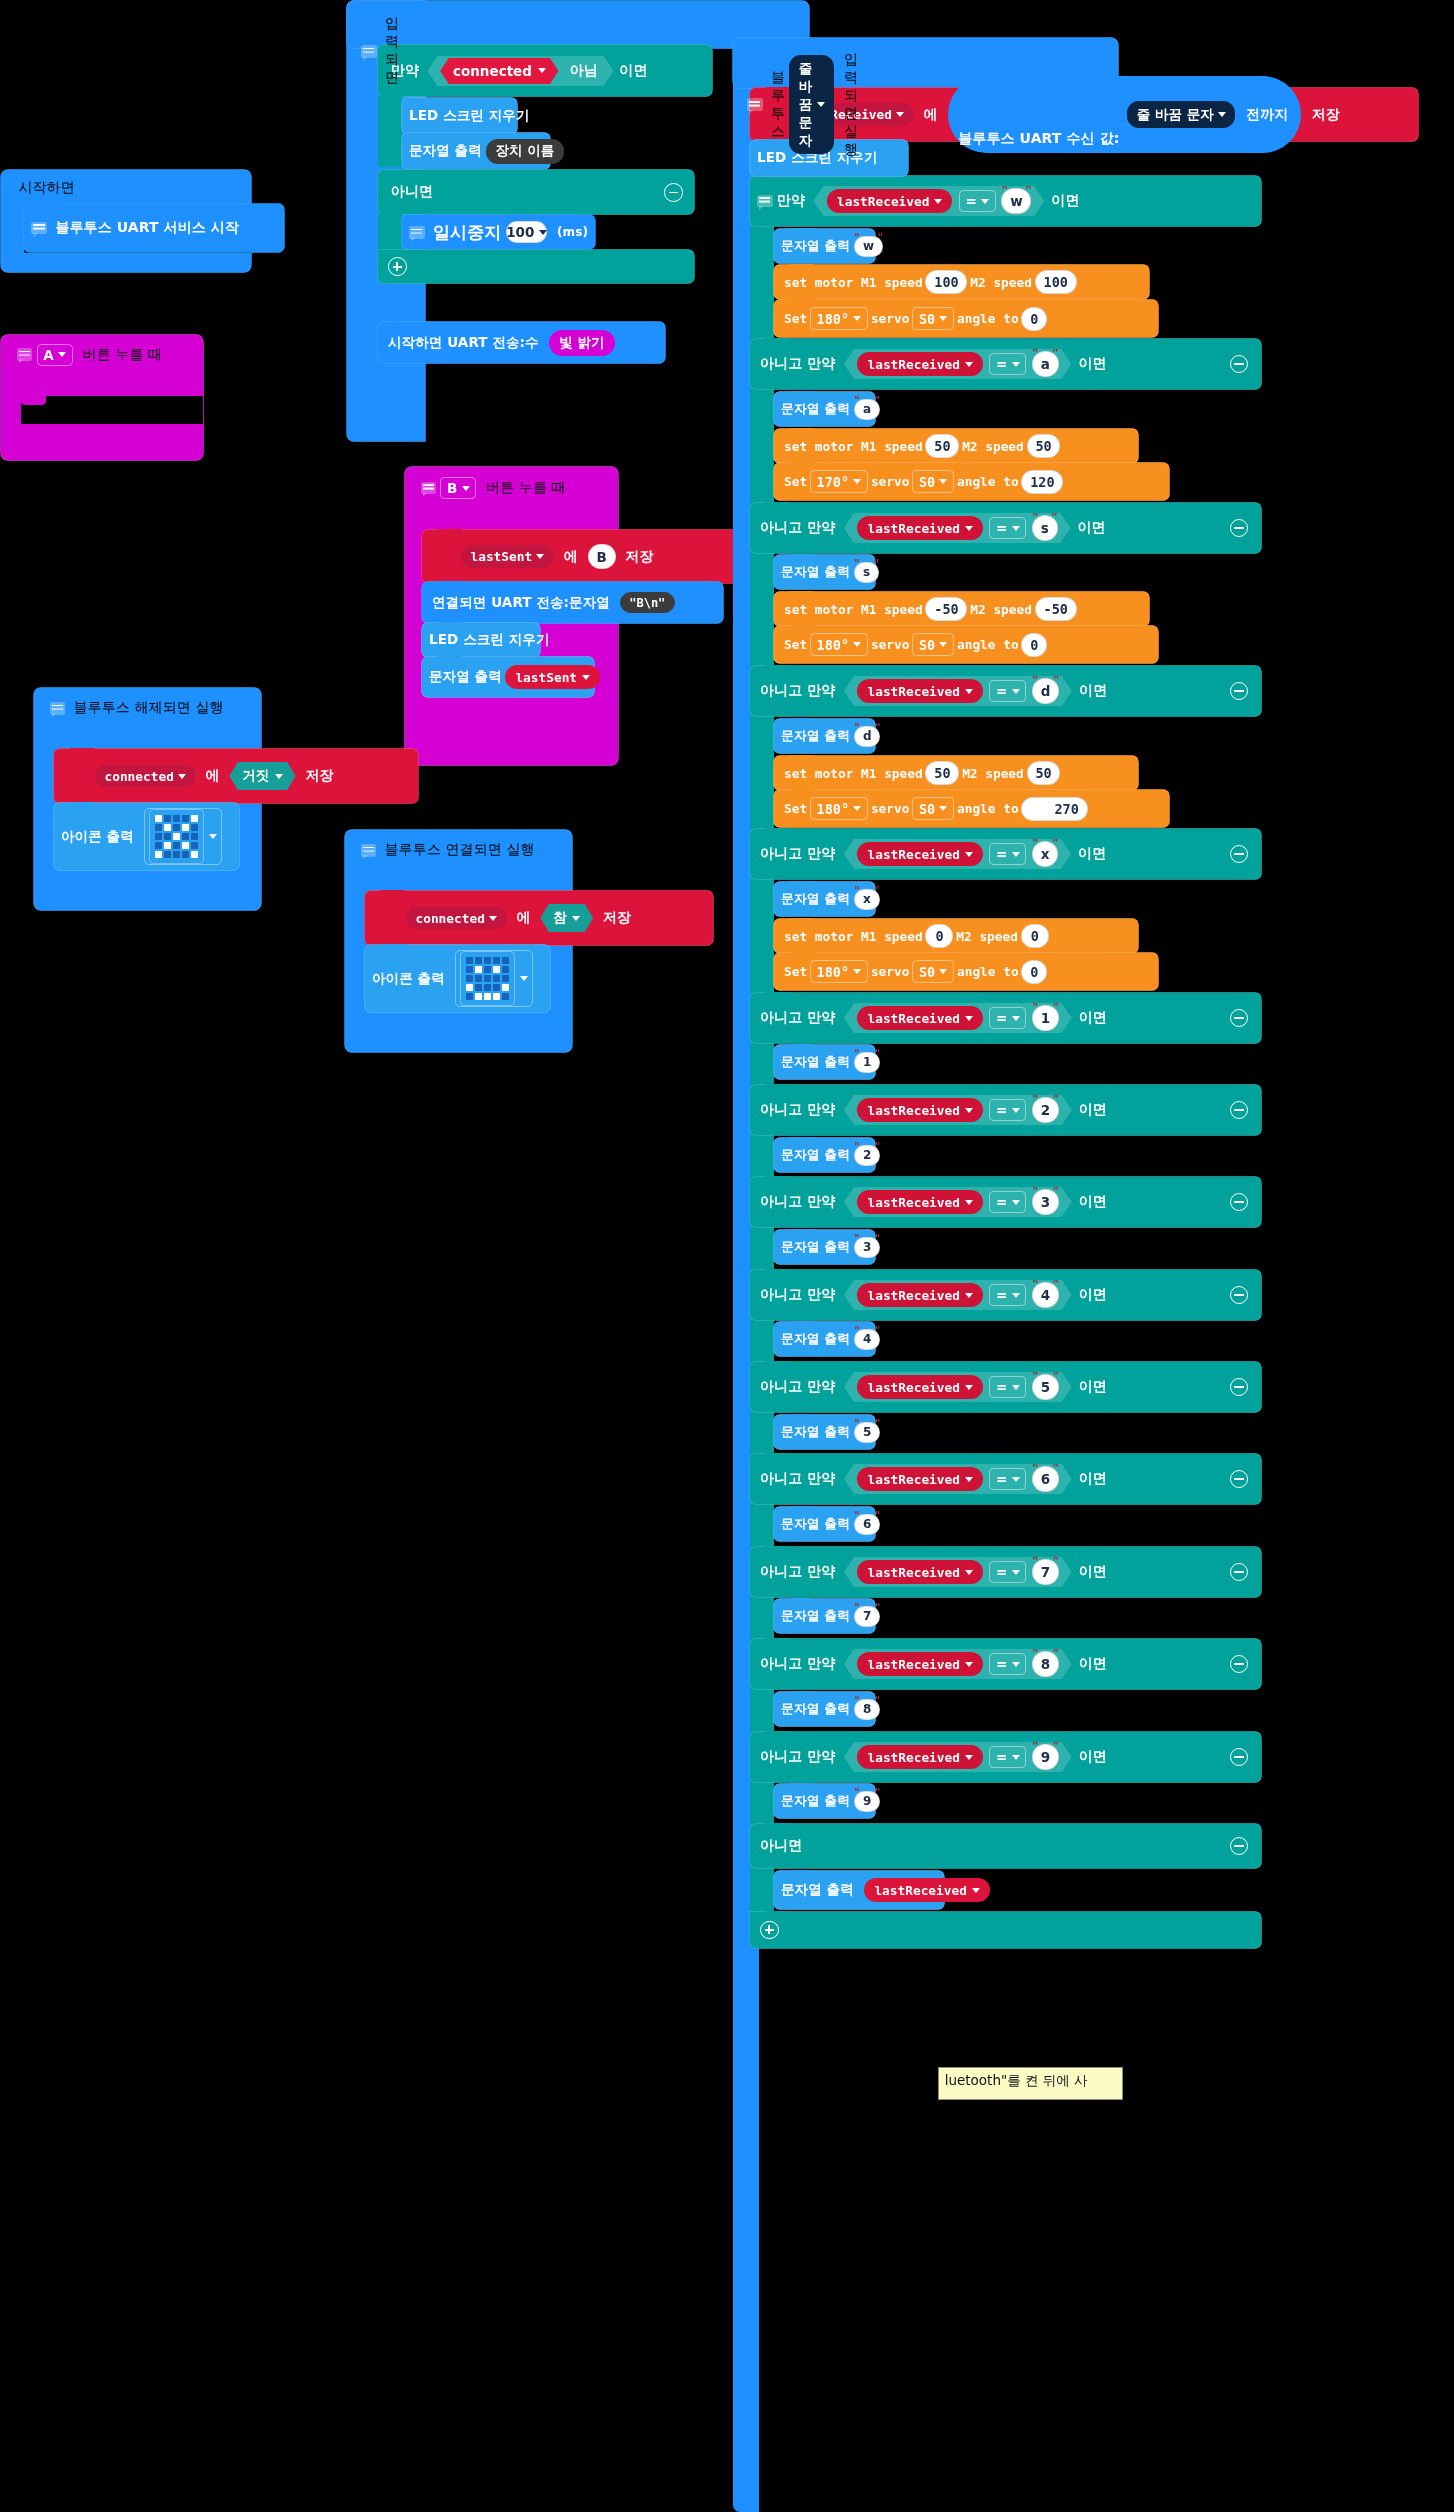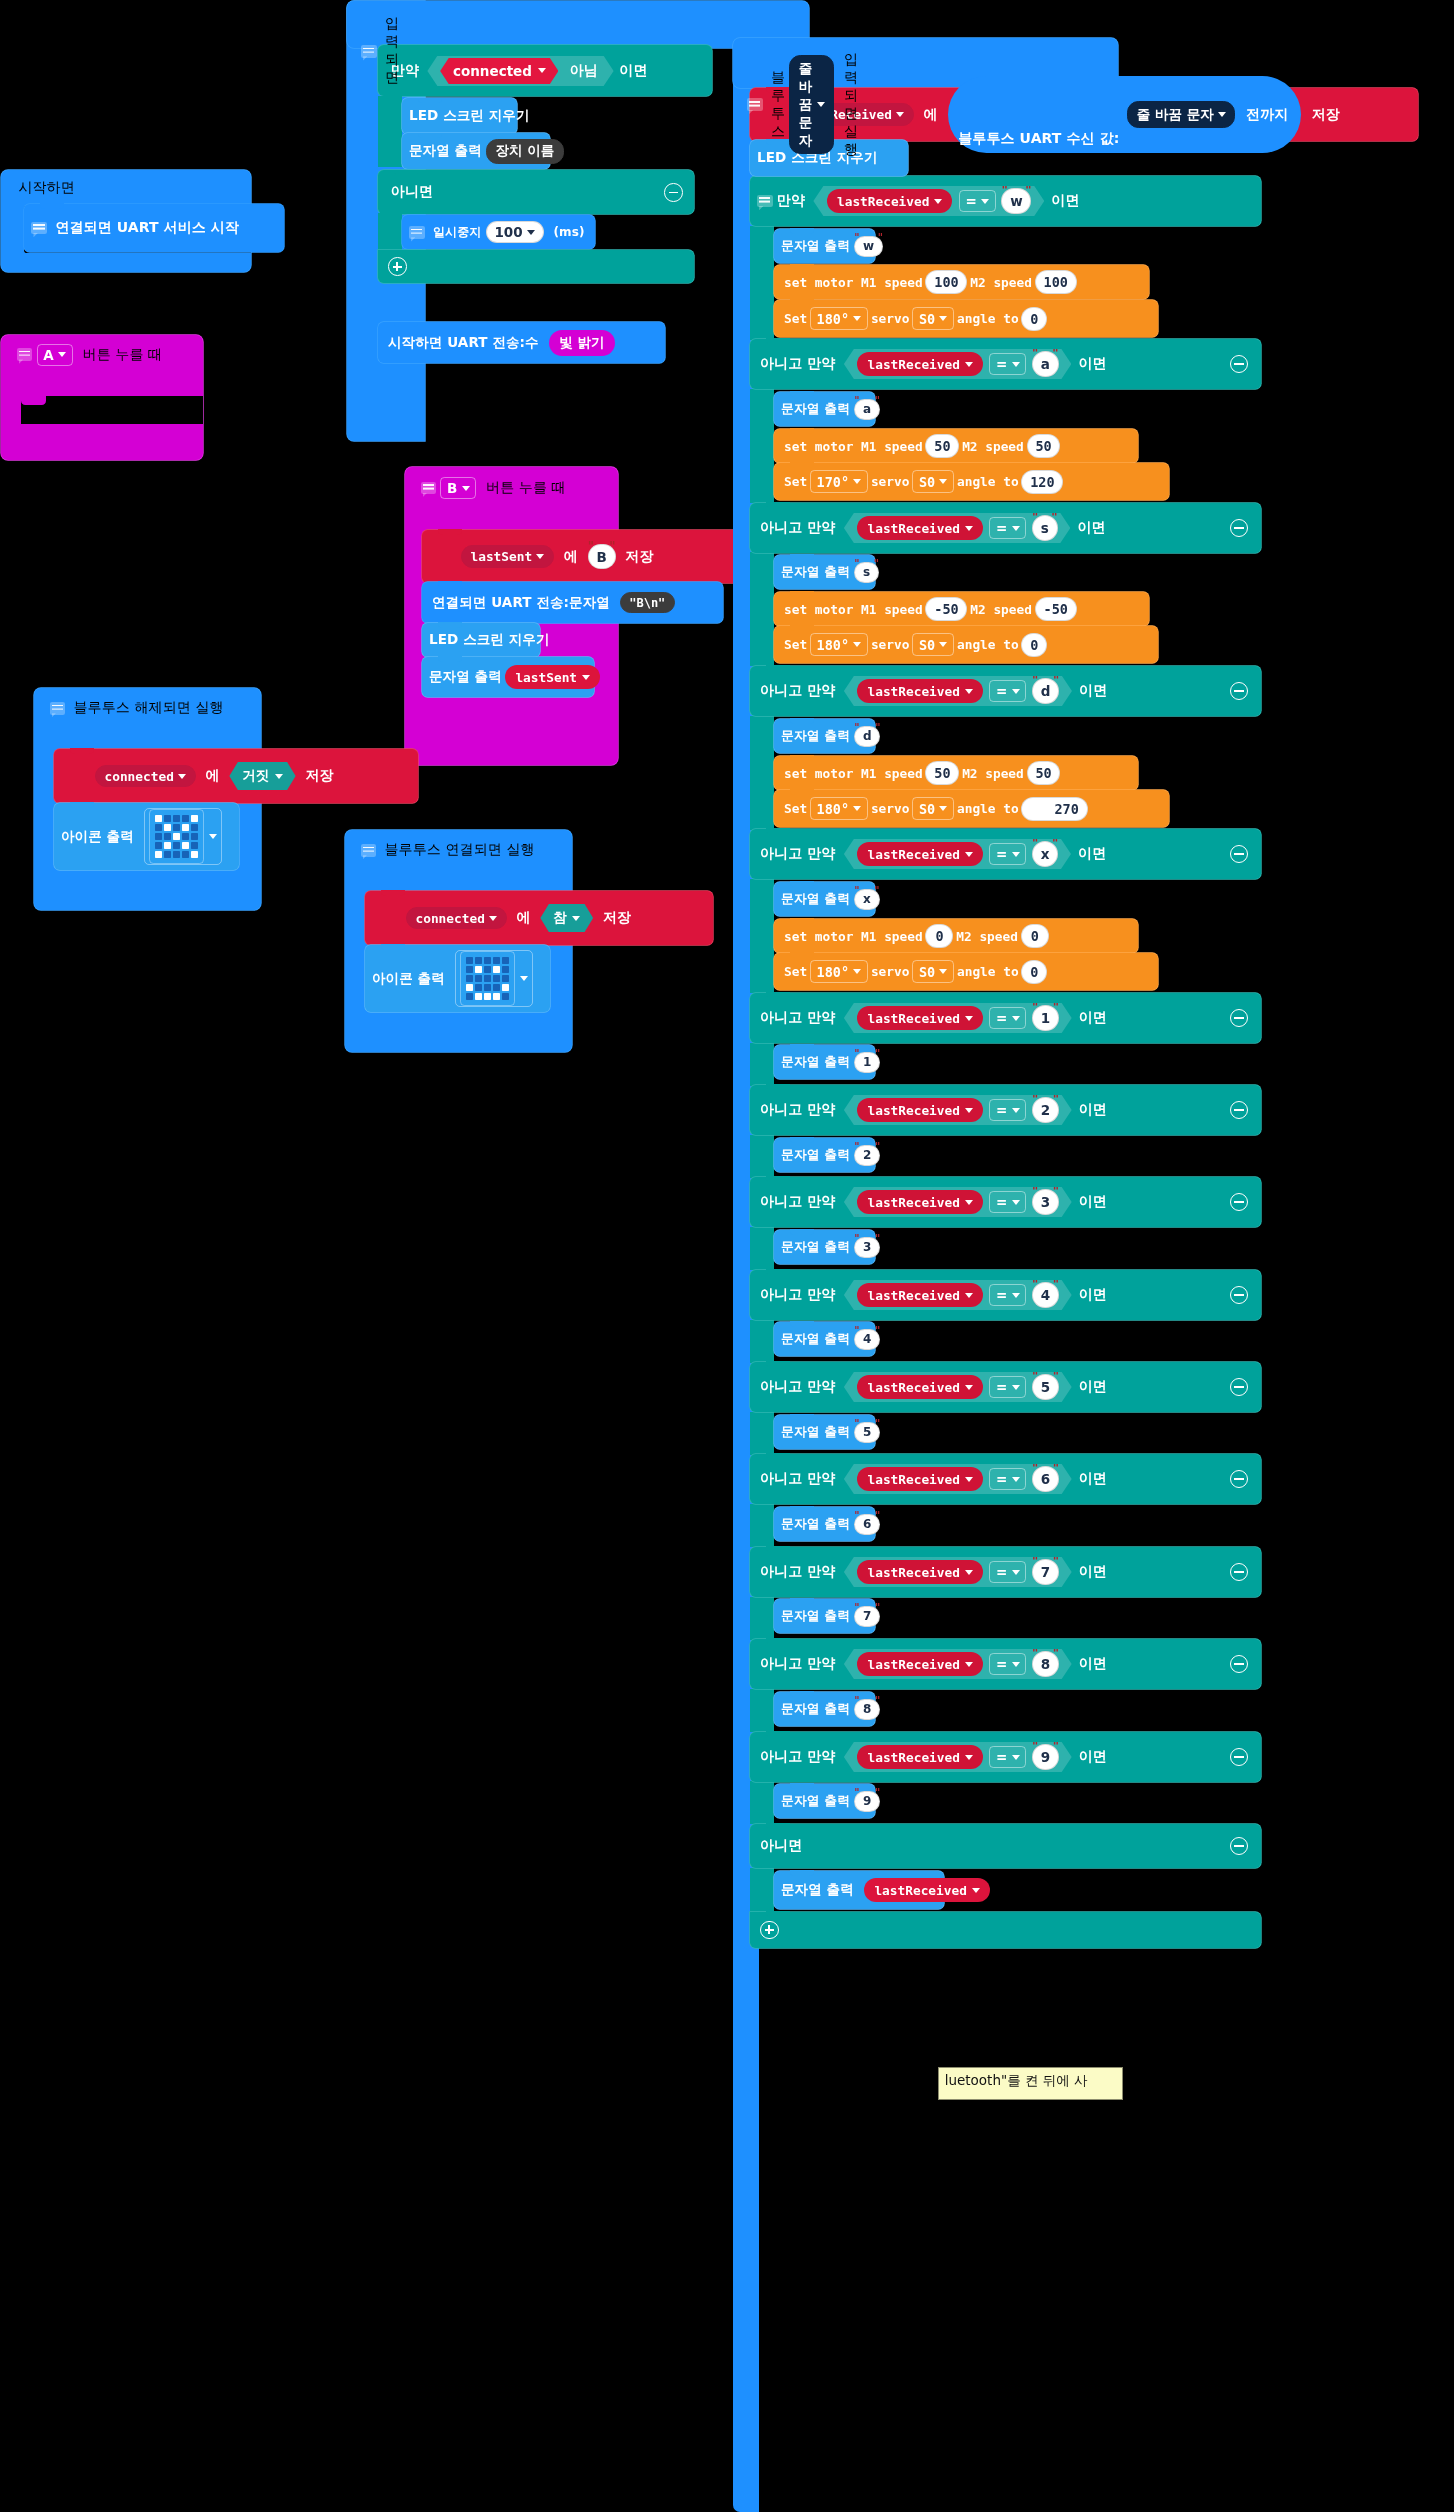--- a/index.html
+++ b/index.html
@@ -128,21 +128,21 @@
 <body>
 
 <div class="blk" style="left:1.4px; top:170px;">
   <div style="width:250px;height:102px;background:#1E90FF;border-radius:7px;position:relative;box-shadow:0 0 0 0.7px #3AA3FF;">
     <div class="label kr" style="position:absolute;left:10px;top:9.2px;">시작하면</div>
 
     <div style="position:absolute;left:23px;top:36px;width:227px;height:47px;background:#000;border-radius:2.8px 0 0 2.8px;"></div>
 
     <div class="stack c-bt notch" style="position:absolute;left:23px;top:34px;height:48px;width:260px;border-radius:5.7px;box-shadow:0 0 0 0.7px #2F9CFF;">
       <span class="help-ico"></span>
-      <span class="label kr">연결되면 UART 서비스 시작</span>
+      <span class="label kr">블루투스 UART 서비스 시작</span>
     </div>
   </div>
 </div>
 
 <div class="blk" style="left:1.4px; top:335px;">
   <div style="width:202px;height:125px;background:#D400D4;border-radius:7px;position:relative;box-shadow:0 0 0 0.7px #E33BE3;">
     <div style="position:absolute;left:8.5px;top:8.5px;display:flex;align-items:center;">
       <span class="help-ico"></span>
       <span class="fld">
         <span>A</span>
@@ -192,21 +192,21 @@
 
     <div class="ctrl c-ctrl" style="position:absolute;left:0;top:125px;width:316px;height:44px;border-radius:5.7px;box-shadow:0 0 0 0.7px #2FB7B2;">
       <div style="position:absolute;left:15.6px;top:-0.7px;width:24px;height:5.7px;background:#00A29B;border-radius:0 0 4.3px 4.3px;"></div>
       <span class="label kr" style="padding-left:12.8px;">아니면</span>
       <span class="rbtn" style="position:absolute;right:11.4px;top:12.8px;"></span>
     </div>
 
     <div style="position:absolute;left:0;top:168px;width:24px;height:40px;background:#00A29B;"></div>
     <div class="stack c-bt notch" style="position:absolute;left:24px;top:170px;width:193px;height:34px;box-shadow:0 0 0 0.7px #3AA3FF;">
       <span class="help-ico"></span>
-      <span class="label kr" style="font-size:12px;padding-right:1.4px;">일시중지</span>
+      <span class="label kr" style="font-size:17px;padding-right:1.4px;">일시중지</span>
       <span class="fld white" style="min-width:33px;">
         <span>100</span>
           <i class="caret"></i>
       </span>
       <span class="label" style="font-size:12px;">(ms)</span>
     </div>
 
     <div class="ctrl c-ctrl" style="position:absolute;left:0;top:205px;width:316px;height:33px;border-radius:0 5.7px 5.7px 5.7px;box-shadow:0 0 0 0.7px #2FB7B2;">
       <div style="position:absolute;left:15.6px;top:-0.7px;width:24px;height:5.7px;background:#00A29B;border-radius:0 0 4.3px 4.3px;"></div>
       <span class="rbtn plus" style="position:absolute;left:10px;top:7px;"></span>

